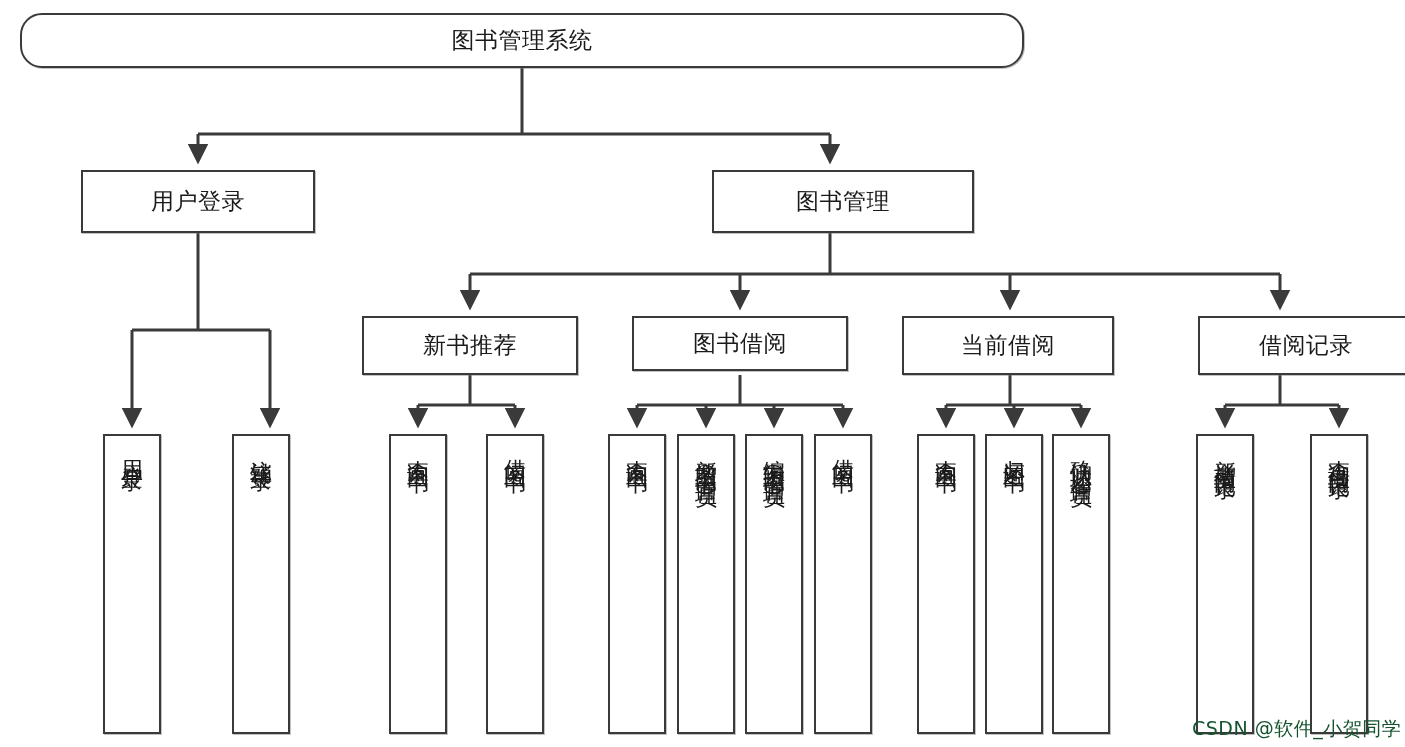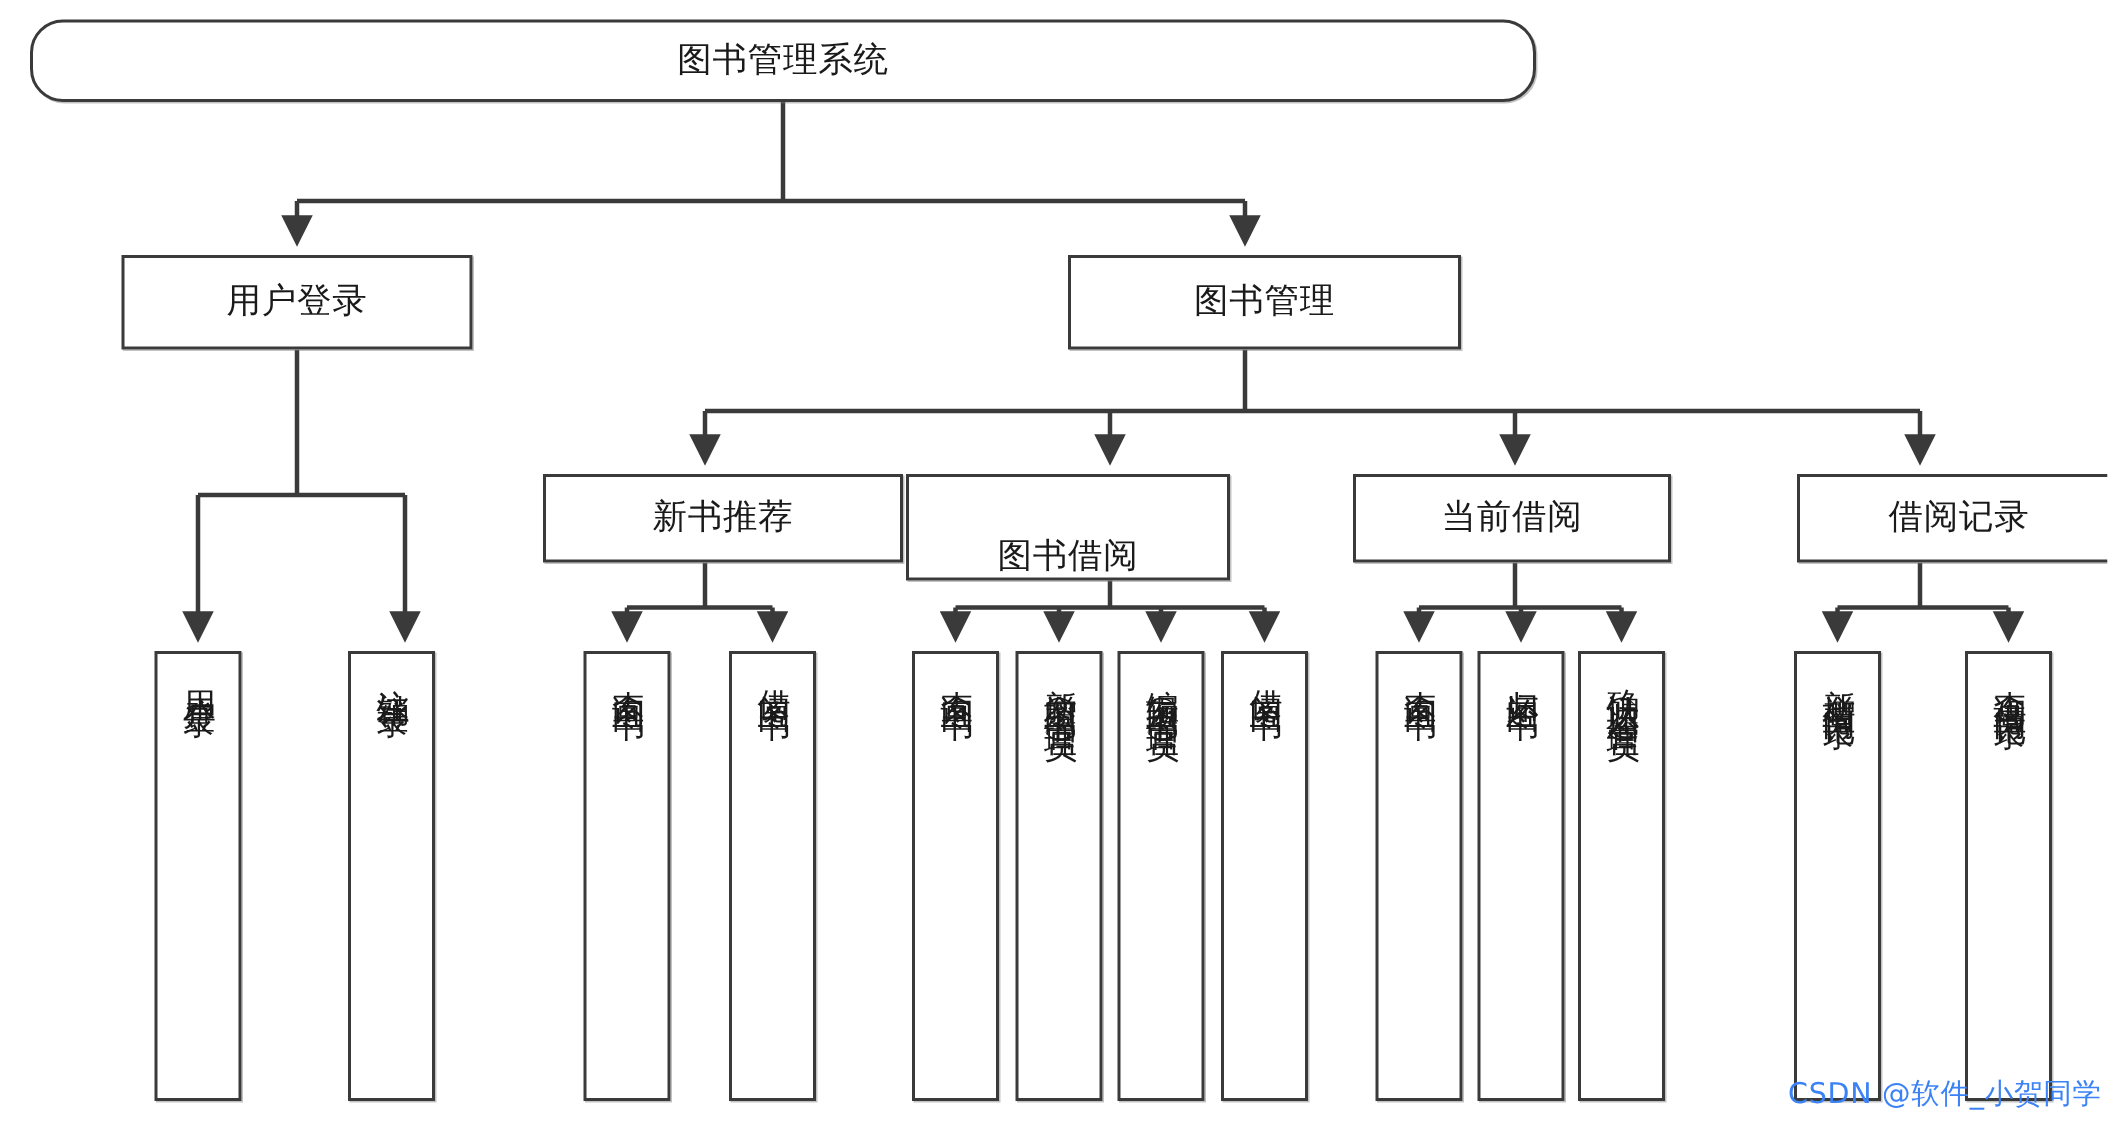--- a/index.html
+++ b/index.html
@@ -59,21 +59,21 @@
     text-orientation: upright;
     font-size: 22px;
     line-height: 1;
     letter-spacing: 4px;
     white-space: nowrap;
     margin: 0 auto;
   }
   .watermark {
     position: absolute;
     font-size: 19px;
-    color: #3b82f6;
+    color: #14532d;
     white-space: nowrap;
     letter-spacing: 0.5px;
     user-select: none;
   }
 </style>
 </head>
 <body>
 
 <div id="canvas">
 
@@ -131,24 +131,24 @@
     <span class="label">图书管理系统</span>
   </div>
 
   <div class="node h" style="left:81px; top:170px; width:234px; height:63px;">
     <span class="label">用户登录</span>
   </div>
   <div class="node h" style="left:712px; top:170px; width:262px; height:63px;">
     <span class="label">图书管理</span>
   </div>
 
-  <div class="node h" style="left:362px; top:316px; width:240px; height:59px;">
+  <div class="node h" style="left:362px; top:316px; width:216px; height:59px;">
     <span class="label">新书推荐</span>
   </div>
-  <div class="node h" style="left:604px; top:316px; width:216px; height:71px;align-items:flex-end;">
+  <div class="node h" style="left:632px; top:316px; width:216px; height:55px;">
     <span class="label">图书借阅</span>
   </div>
   <div class="node h" style="left:902px; top:316px; width:212px; height:59px;">
     <span class="label">当前借阅</span>
   </div>
   <div class="node h" style="left:1198px; top:316px; width:216px; height:59px;">
     <span class="label">借阅记录</span>
   </div>
 
   <div class="node v" style="left:103px; top:434px; width:58px; height:300px;">

